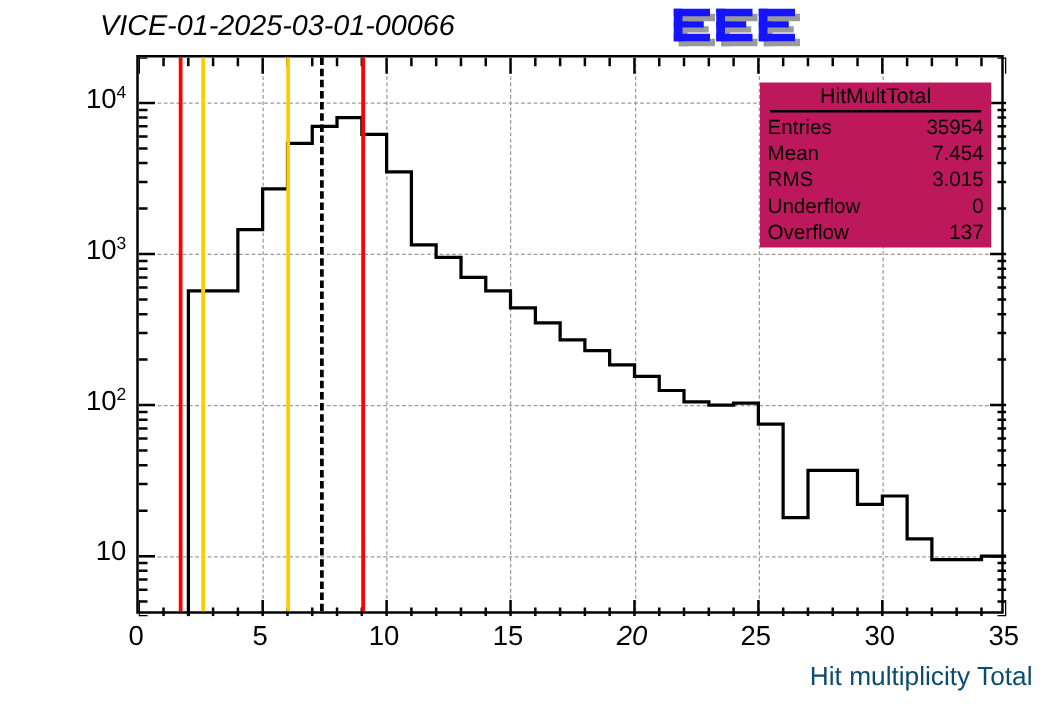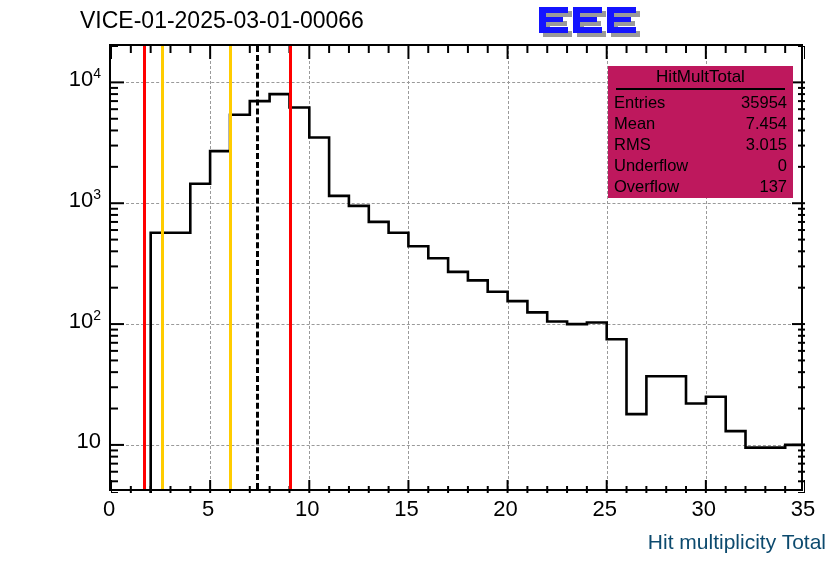--- a/index.html
+++ b/index.html
@@ -3,21 +3,21 @@
 <meta charset="utf-8">
 <style>
   html,body{margin:0;padding:0;background:#ffffff;}
   body{width:836px;height:572px;position:relative;overflow:hidden;
        font-family:"Liberation Sans", sans-serif;color:#000;}
 
   #root{position:absolute;inset:0;}
 
   
   .title{position:absolute;left:80px;top:7px;font-size:23px;letter-spacing:0px;
-         white-space:nowrap;color:#000;}
+         white-space:nowrap;color:#000;font-style:italic;}
 
   
   .logo{position:absolute;left:536px;top:2px;width:300px;height:42px;}
   .logo-mark{position:absolute;left:0;top:2px;width:108px;height:38px;}
   .logo-txt{position:absolute;left:118px;top:1px;line-height:19px;}
   .logo-txt div{font-size:15.5px;color:#1414ff;white-space:nowrap;font-weight:bold;}
 
   
   .frame{position:absolute;left:109px;top:44px;width:694px;height:447px;
          border:2px solid #000;box-sizing:border-box;background:#fff;}
@@ -280,21 +280,21 @@
         </div>
       </div>
   </div>
 
   <div class="axis-title">Hit multiplicity Total</div>
 
 <div class="xlab" style="left: 109px;">0</div>
     <div class="xlab" style="left: 208.143px;">5</div>
     <div class="xlab" style="left: 307.286px;">10</div>
     <div class="xlab" style="left: 406.429px;">15</div>
-    <div class="xlab" style="left: 505.571px;">20</div>
+    <div class="xlab" style="left: 505.571px; font-style: italic;">20</div>
     <div class="xlab" style="left: 604.714px;">25</div>
     <div class="xlab" style="left: 703.857px;">30</div>
     <div class="xlab" style="left: 803px;">35</div>
     <div class="ylab" style="right: 735px; top: 427.911px;">10</div>
     <div class="ylab" style="right: 735px; top: 307.067px;">10<sup>2</sup></div>
     <div class="ylab" style="right: 735px; top: 186.222px;">10<sup>3</sup></div>
     <div class="ylab" style="right: 735px; top: 65.3778px;">10<sup>4</sup></div>
   </div>
 
 </body></html>

